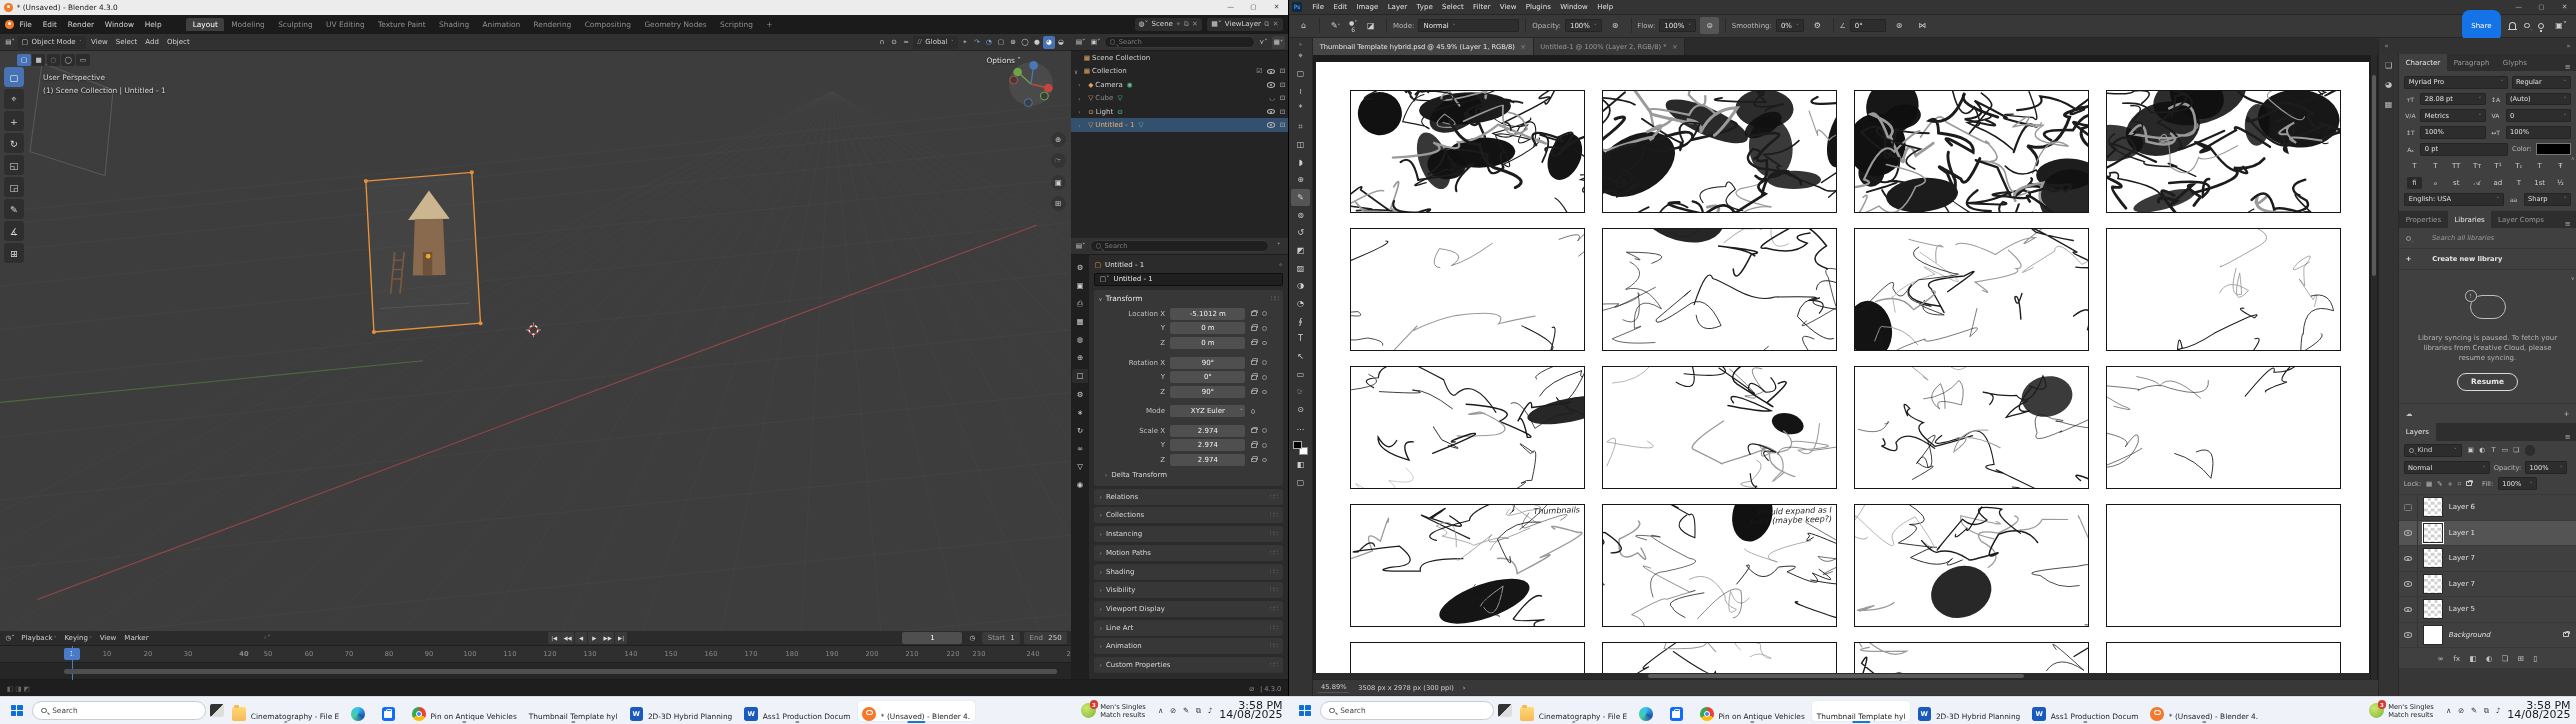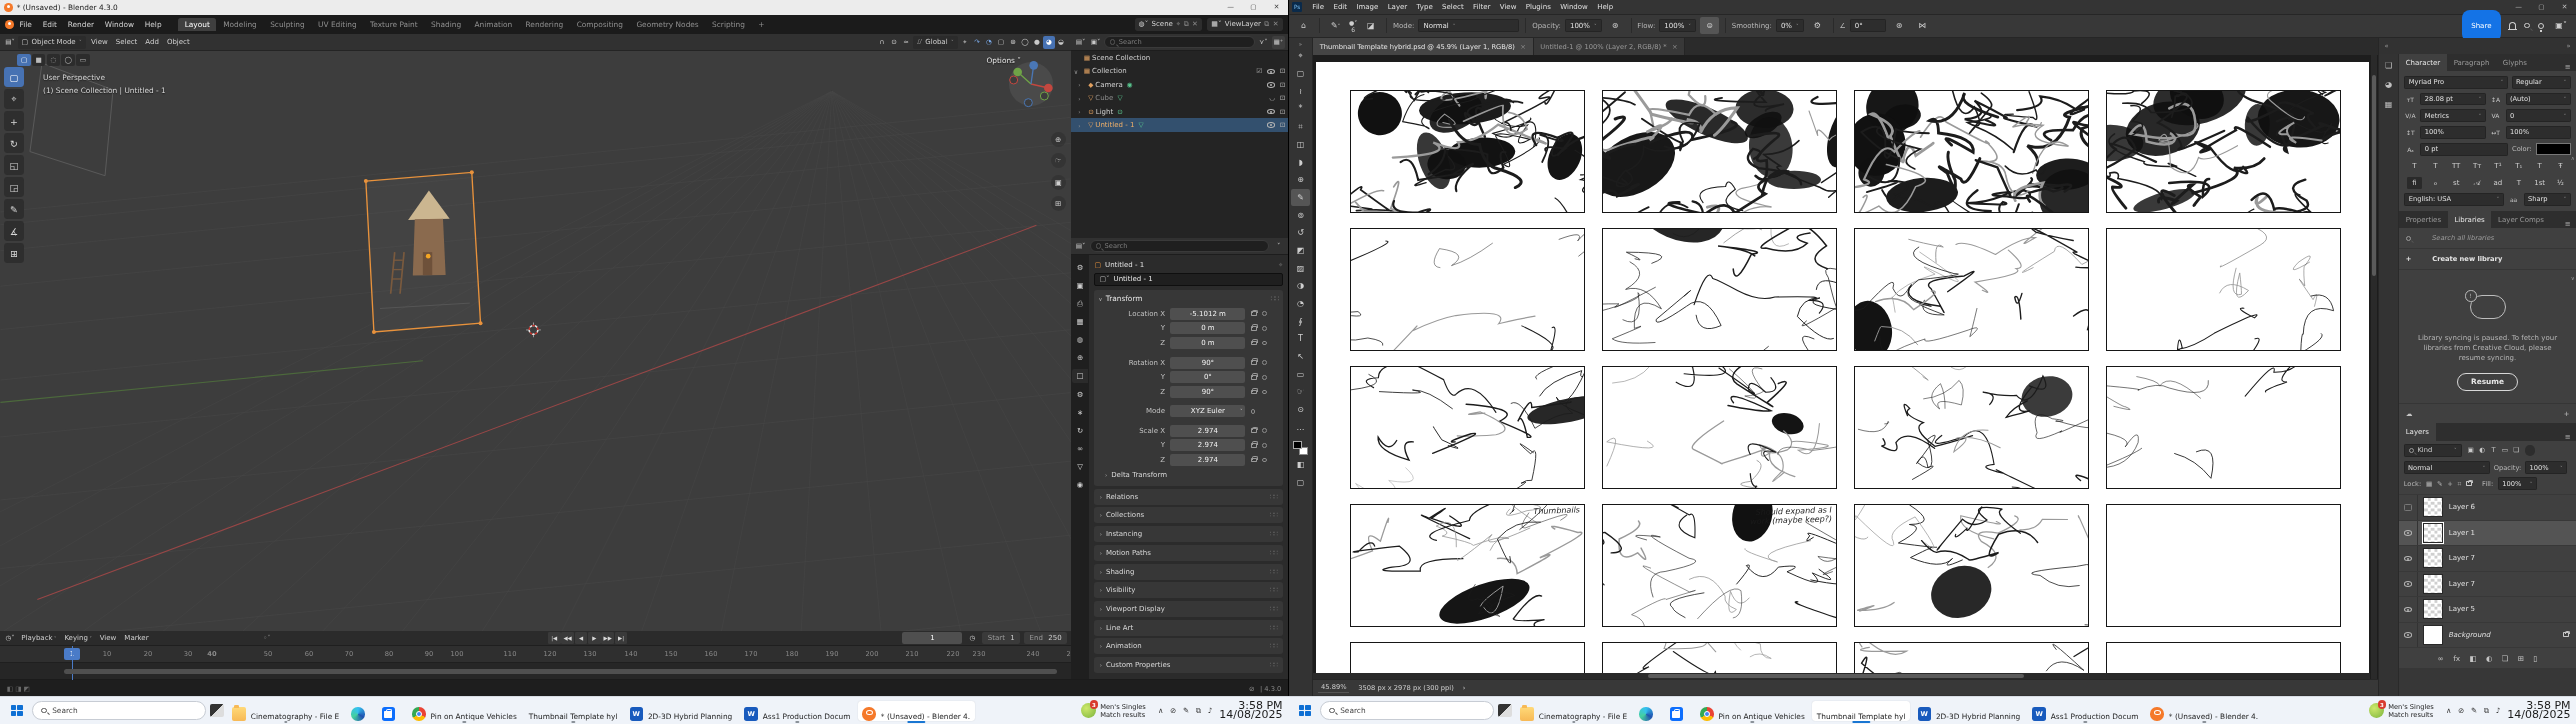--- a/index.html
+++ b/index.html
@@ -14,21 +14,21 @@
   .bl{position:absolute;left:0;top:0;width:1288px;height:696px;background:#1b1b1b;color:#cfcfcf}
   .bl-title{position:absolute;left:0;top:0;width:1288px;height:14.8px;background:#ececec;color:#1a1a1a;
     display:flex;align-items:center;font-size:7.4px;padding-left:4px;gap:4px}
   .bl-logo{width:8.7px;height:8.7px;border-radius:50%;background:#f5792a;position:relative}
   .bl-logo::after{content:"";position:absolute;left:2.7px;top:2px;width:3.4px;height:3.4px;border-radius:50%;background:#fff}
   .winctl{margin-left:auto;display:flex}
   .winctl span{width:23px;text-align:center;font-size:6.7px;color:#444}
   .ps .winctl span{color:#bbb}
   .bl-topbar{position:absolute;left:0;top:14.8px;width:1288px;height:19px;background:#1b1b1b;display:flex;align-items:center;font-size:7.4px}
   .bl-menu{padding:0 5.4px;color:#d4d4d4}
-  .ws-tabs{display:flex;margin-left:11px;height:19px;align-items:center}
+  .ws-tabs{display:flex;margin-left:19px;height:19px;align-items:center}
   .ws-tab{padding:2px 6.7px;color:#909090;border-radius:2.7px 2.7px 0 0;white-space:nowrap}
   .ws-tab.active{background:#3f3f3f;color:#fff}
   .idsel{display:flex;align-items:center;background:#2d2d2d;border-radius:2.7px;height:13.4px;
     padding:0 4px;gap:3.4px;font-size:7px;color:#d4d4d4;margin-right:5.4px}
   .idsel .dim{color:#8a8a8a}
   .bl-vheader{position:absolute;left:0;top:34px;width:1071px;height:17.4px;background:#313131;
     border-bottom:0.7px solid #242424;display:flex;align-items:center;font-size:7px;gap:1.3px;padding:0 4px}
   .hbtn{padding:1.3px 4px;border-radius:2px;color:#d0d0d0;white-space:nowrap}
   .modebox{display:flex;align-items:center;background:#2b2b2b;border-radius:2px;height:12.7px;padding:0 4px;gap:3.4px}
   .iconbtn{min-width:12px;height:12.7px;display:inline-flex;align-items:center;justify-content:center;
@@ -475,27 +475,27 @@
           <span class="lab">End</span>
             <span>250</span>
         </span>
       </div>
       <div class="tl-ruler">
         <span class="row">
 
         <span class="tl-tick" style="left: 107px;">10</span>
             <span class="tl-tick" style="left: 148px;">20</span>
             <span class="tl-tick" style="left: 188px;">30</span>
-            <span class="tl-tick" style="left: 212px; font-weight: bold;">40</span>
+            <span class="tl-tick" style="left: 244px; font-weight: bold;">40</span>
             <span class="tl-tick" style="left: 268px;">50</span>
             <span class="tl-tick" style="left: 309px;">60</span>
             <span class="tl-tick" style="left: 349px;">70</span>
             <span class="tl-tick" style="left: 389px;">80</span>
             <span class="tl-tick" style="left: 429px;">90</span>
-            <span class="tl-tick" style="left: 457px;">100</span>
+            <span class="tl-tick" style="left: 470px;">100</span>
             <span class="tl-tick" style="left: 510px;">110</span>
             <span class="tl-tick" style="left: 550px;">120</span>
             <span class="tl-tick" style="left: 590px;">130</span>
             <span class="tl-tick" style="left: 631px;">140</span>
             <span class="tl-tick" style="left: 671px;">150</span>
             <span class="tl-tick" style="left: 711px;">160</span>
             <span class="tl-tick" style="left: 751px;">170</span>
             <span class="tl-tick" style="left: 792px;">180</span>
             <span class="tl-tick" style="left: 832px;">190</span>
             <span class="tl-tick" style="left: 872px;">200</span>

